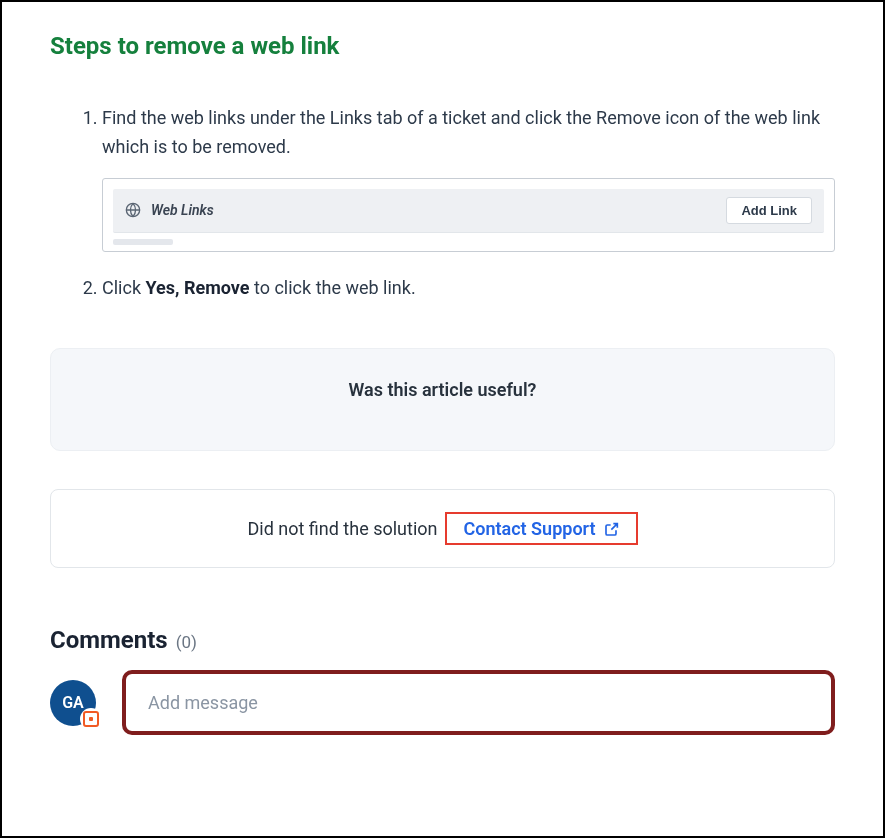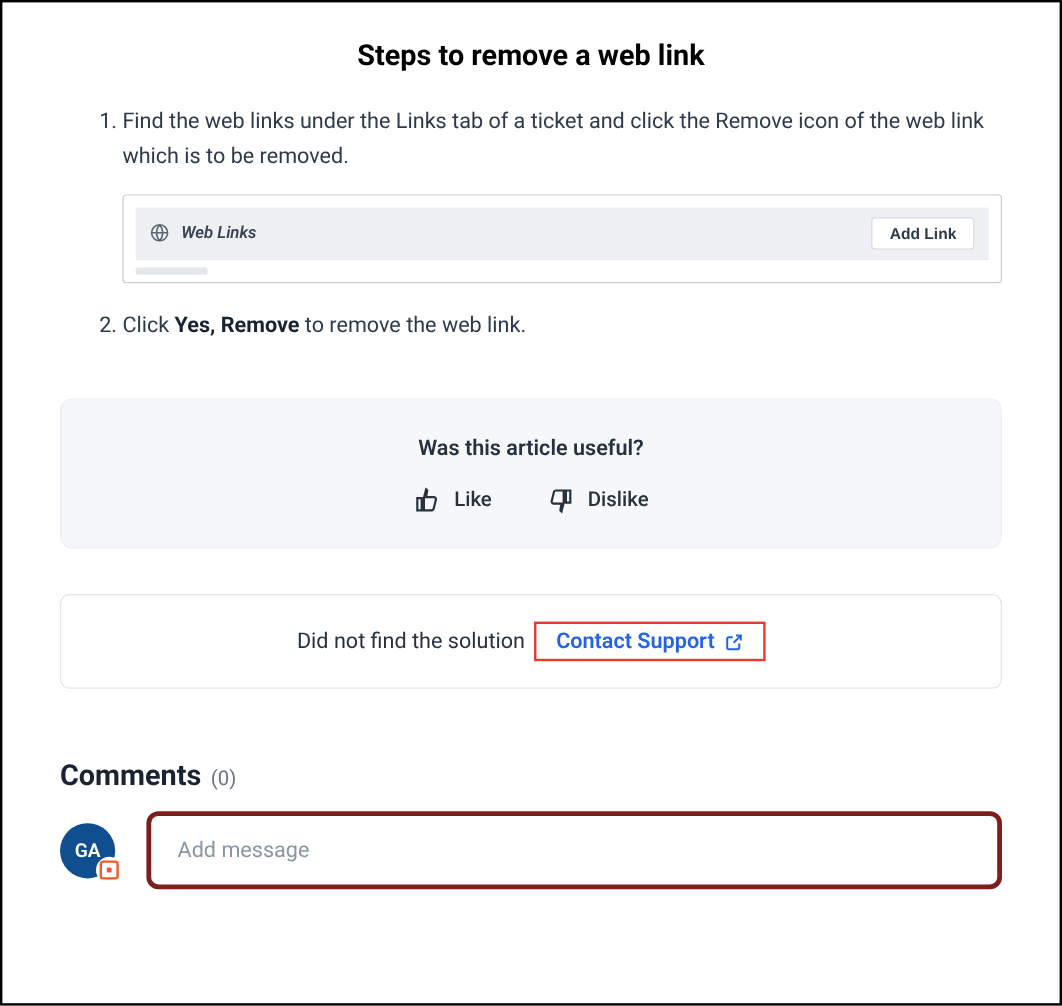--- a/index.html
+++ b/index.html
@@ -10,23 +10,22 @@
       height: 838px;
       border: 2px solid #000;
       padding: 30px 48px 40px 48px;
       color: #1a2332;
       overflow: hidden;
       position: relative;
     }
     h2.title {
       font-size: 24px;
       font-weight: 700;
-      color: #000000;
-      margin-bottom: 28px;
-      text-align: center;
+      color: #15803d;
+      margin-bottom: 44px;
     }
     ol.steps {
       padding-left: 52px;
       font-size: 18px;
       color: #2d3a4a;
       line-height: 1.6;
     }
     ol.steps li { margin-bottom: 18px; }
     .screenshot {
       border: 1px solid #c7cdd4;
@@ -208,40 +207,26 @@
             <path d="M2 12h20M12 2a15 15 0 0 1 0 20M12 2a15 15 0 0 0 0 20"></path>
           </svg>
           <span class="shot-title">Web Links</span>
         </div>
         <button class="add-link-btn">Add Link</button>
       </div>
       <div class="bottom-scroll"></div>
     </div>
   </li>
   <li>
-    <span>Click </span><span class="strong">Yes, Remove</span><span> to remove the web link.</span>
+    <span>Click </span><span class="strong">Yes, Remove</span><span> to click the web link.</span>
   </li>
 </ol>
 
 <div class="feedback-box">
   <div class="feedback-q">Was this article useful?</div>
-  <div class="feedback-actions">
-    <div class="fb-btn">
-      <svg class="fb-icon" viewBox="0 0 24 24" fill="none" stroke="currentColor" stroke-width="2">
-        <path d="M7 10v11H3V10h4zm4-8l1 1-1 6h7c1 0 2 1 2 2l-2 8c0 1-1 2-2 2H9V10l2-8z"></path>
-      </svg>
-      <span>Like</span>
-    </div>
-    <div class="fb-btn">
-      <svg class="fb-icon" viewBox="0 0 24 24" fill="none" stroke="currentColor" stroke-width="2">
-        <path d="M17 14V3h4v11h-4zm-4 8l-1-1 1-6H6c-1 0-2-1-2-2l2-8c0-1 1-2 2-2h7v11l-2 8z"></path>
-      </svg>
-      <span>Dislike</span>
-    </div>
-  </div>
 </div>
 
 <div class="support-box">
   <span>Did not find the solution</span>
   <span class="contact-link">
     <span>Contact Support</span>
     <svg class="ext-icon" viewBox="0 0 24 24" fill="none" stroke="currentColor" stroke-width="2.5">
       <path d="M14 4h6v6M20 4l-9 9M18 14v5c0 1-1 2-2 2H5c-1 0-2-1-2-2V8c0-1 1-2 2-2h5"></path>
     </svg>
   </span>

